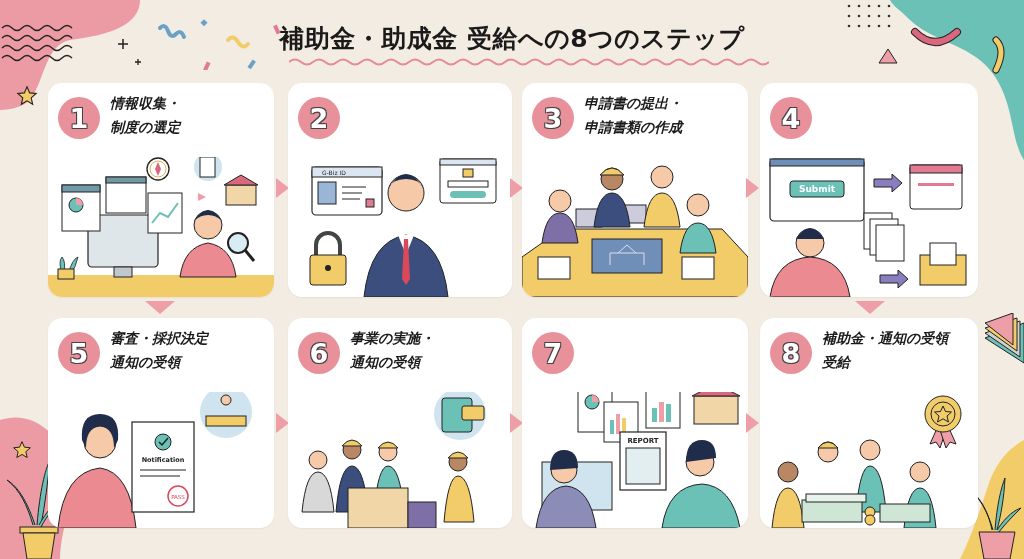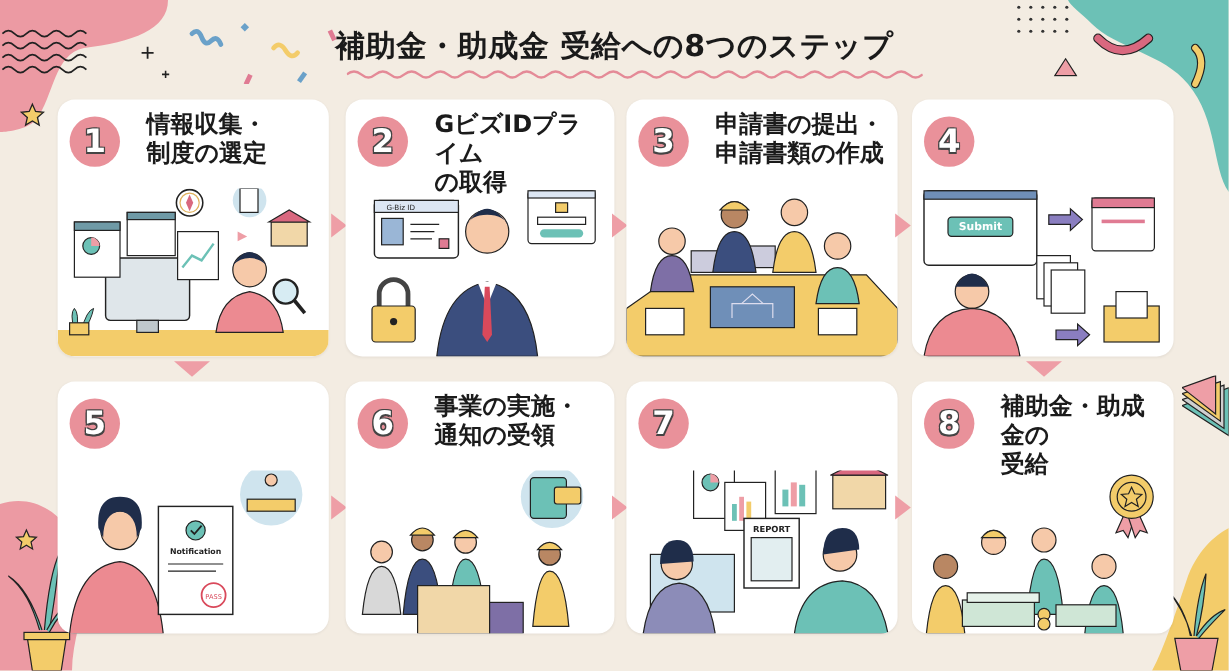--- a/index.html
+++ b/index.html
@@ -19,21 +19,21 @@
     position:absolute; background:#ffffff; border-radius:14px; z-index:2;
     overflow:hidden; box-shadow:0 1px 2px rgba(0,0,0,0.05);
   }
   .card-head { position:absolute; left:10px; top:8px; right:8px; display:flex; align-items:flex-start; }
   .step-num {
     width:42px; height:42px; border-radius:50%; background:#e9919a;
     color:#ffffff; font-weight:bold; font-size:27px; display:flex; align-items:center; justify-content:center;
     flex:0 0 auto; margin-top:6px;
     text-shadow: -1px -1px 0 #444, 1px -1px 0 #444, -1px 1px 0 #444, 1px 1px 0 #444;
   }
-  .step-title { margin-left:22px; font-size:20px; font-weight:bold; color:#1b1b1b; line-height:24px; white-space:pre-line; }
+  .step-title { margin-left:10px; font-size:14px; font-weight:bold; color:#1b1b1b; line-height:24px; white-space:pre-line;font-style:italic; }
   .illus { position:absolute; left:0; right:0; bottom:0; top:74px; }
   .arrow-right {
     position:absolute; width:0; height:0; z-index:2;
     border-top:10px solid transparent; border-bottom:10px solid transparent; border-left:13px solid #ee9ea6;
   }
   .arrow-down {
     position:absolute; width:0; height:0; z-index:2;
     border-left:15px solid transparent; border-right:15px solid transparent; border-top:13px solid #ee9ea6;
   }
   .deco { position:absolute; z-index:1; }
@@ -181,22 +181,20 @@
     <path d="M14 118 q-4 -14 0 -18 q4 4 2 18 M20 118 q4 -16 10 -18 q-2 10 -8 18" fill="#6cc1b6" stroke="#222" stroke-width="0.8"></path>
     <rect x="10" y="112" width="16" height="10" fill="#f3cc6a" stroke="#222"></rect>
   </svg>
 </div>
 
 <div class="arrow-right" style="left:276px;top:178px"></div>
 
 <div class="card" style="left:288px;top:83px;width:224px;height:214px">
   <div class="card-head">
     <div class="step-num">2</div>
-    <div class="step-title">GビズIDプライム
-の取得</div>
   </div>
   <svg class="illus" viewBox="0 0 224 140" preserveAspectRatio="xMidYMid meet">
     <g>
       <rect x="24" y="10" width="70" height="48" rx="4" fill="#fff" stroke="#222" stroke-width="1.2"></rect>
       <rect x="24" y="10" width="70" height="10" fill="#dce6f3" stroke="#222"></rect>
       <text x="34" y="18" font-size="6" font-family="DejaVu Sans, sans-serif" fill="#222">G-Biz ID</text>
       <rect x="30" y="25" width="18" height="22" fill="#9ab6d6" stroke="#222"></rect>
       <rect x="78" y="42" width="8" height="8" fill="#e07b93" stroke="#222"></rect>
       <path d="M54 30 h24 M54 36 h20 M54 42 h18" stroke="#222"></path>
     </g>
@@ -294,20 +292,22 @@
     <path d="M10 140 q6 -38 40 -40 q34 2 40 40 Z" fill="#ec8a91" stroke="#222"></path>
   </svg>
 </div>
 
 <div class="arrow-down" style="left:145px;top:301px"></div>
 <div class="arrow-down" style="left:855px;top:301px"></div>
 
 <div class="card" style="left:48px;top:318px;width:226px;height:210px">
   <div class="card-head">
     <div class="step-num">5</div>
+    <div class="step-title">審査・採択決定
+通知の受領</div>
   </div>
   <svg class="illus" viewBox="0 0 226 136" preserveAspectRatio="xMidYMid meet">
     <g>
       <circle cx="178" cy="20" r="26" fill="#cfe4ee"></circle>
       <rect x="158" y="24" width="40" height="10" fill="#f3cc6a" stroke="#222"></rect>
       <circle cx="178" cy="8" r="5" fill="#f6c9a9" stroke="#222"></circle>
     </g>
     <g>
       <circle cx="52" cy="50" r="16" fill="#f6c9a9" stroke="#222"></circle>
       <path d="M34 48 q-2 -26 18 -26 q20 0 18 26 l-4 8 q0 -20 -14 -22 q-14 2 -14 22 Z" fill="#1f2d4a"></path>
@@ -402,21 +402,21 @@
     <path d="M164 70 q0 -22 16 -22 q14 0 14 18 Z" fill="#1f2d4a"></path>
     <path d="M140 136 q6 -42 40 -44 q30 2 38 44 Z" fill="#6cc1b6" stroke="#222"></path>
   </svg>
 </div>
 
 <div class="arrow-right" style="left:746px;top:413px"></div>
 
 <div class="card" style="left:760px;top:318px;width:218px;height:210px">
   <div class="card-head">
     <div class="step-num">8</div>
-    <div class="step-title">補助金・助成金の
+    <div class="step-title">補助金・通知の受領
 受給</div>
   </div>
   <svg class="illus" viewBox="0 0 218 136" preserveAspectRatio="xMidYMid meet">
     <g>
       <path d="M178 34 l-8 18 l6 -2 l4 6 l6 -18 Z" fill="#ee9ea6" stroke="#222"></path>
       <path d="M188 34 l8 18 l-6 -2 l-4 6 l-6 -18 Z" fill="#ee9ea6" stroke="#222"></path>
       <circle cx="183" cy="22" r="18" fill="#f3cc6a" stroke="#222"></circle>
       <circle cx="183" cy="22" r="12" fill="none" stroke="#222"></circle>
       <path d="M183 14 l2.5 5.5 l6 0.5 l-4.5 4 l1.5 6 l-5.5 -3.2 l-5.5 3.2 l1.5 -6 l-4.5 -4 l6 -0.5 Z" fill="#f3cc6a" stroke="#222"></path>
     </g>

